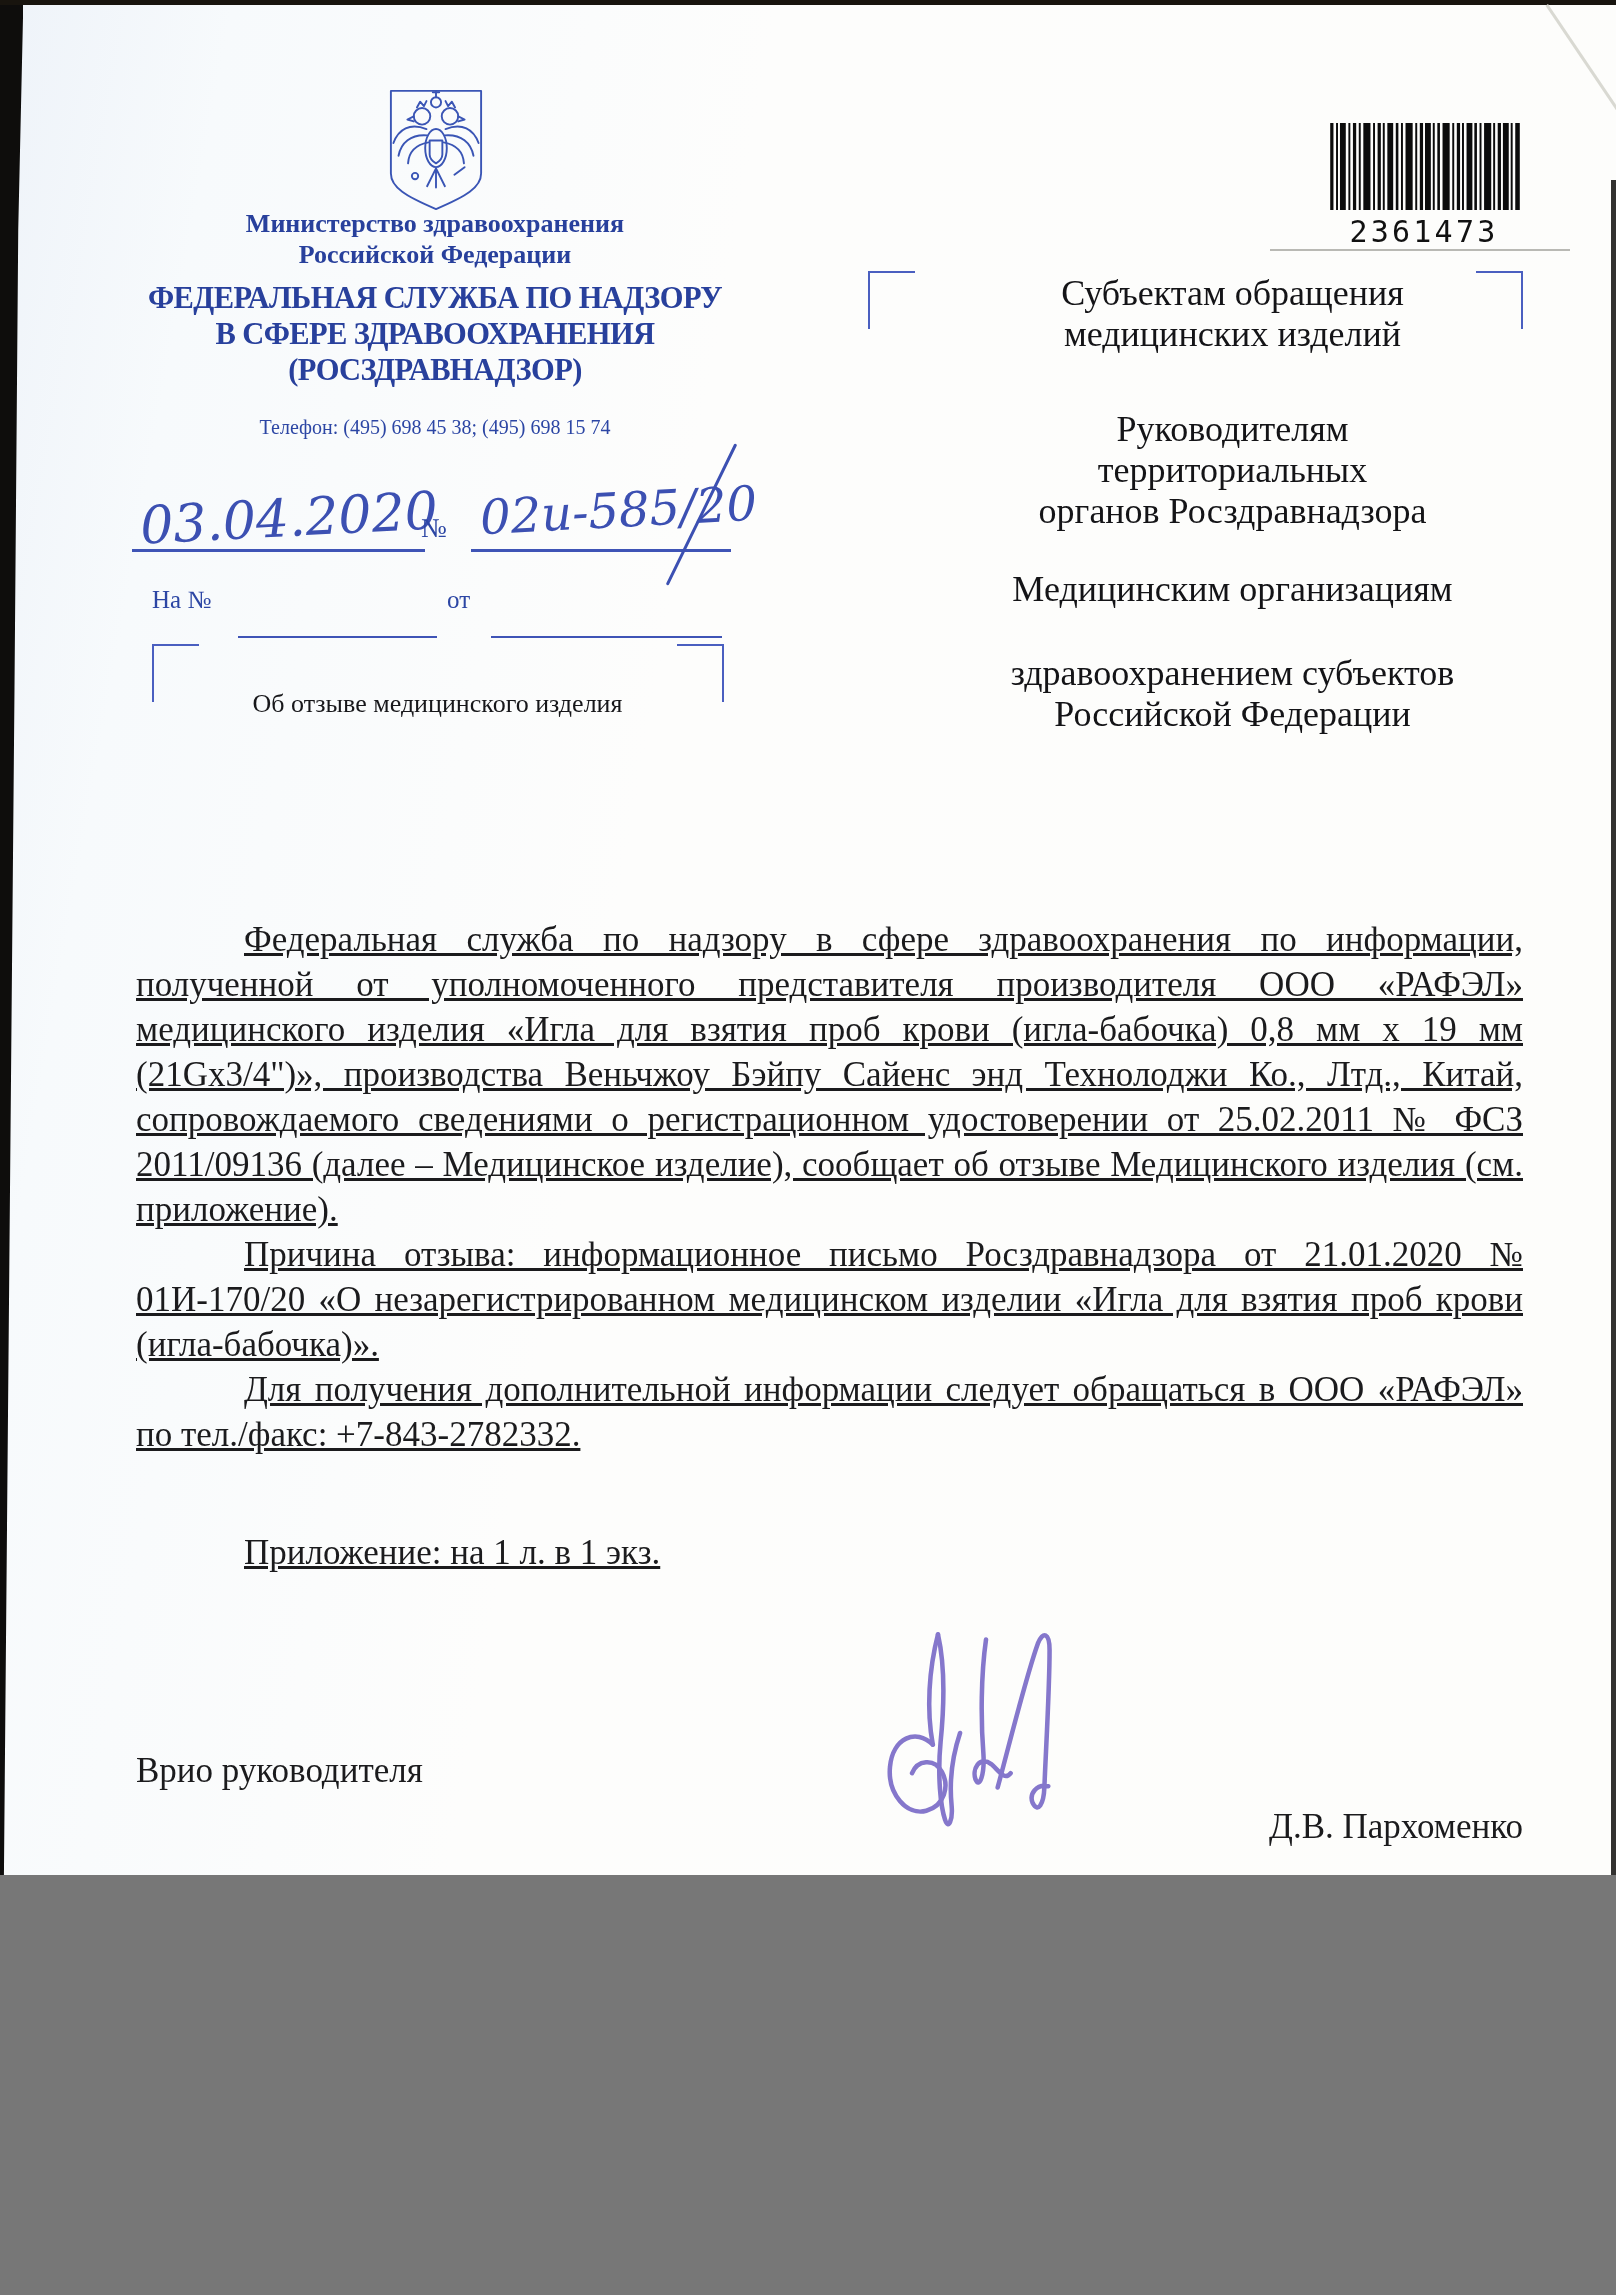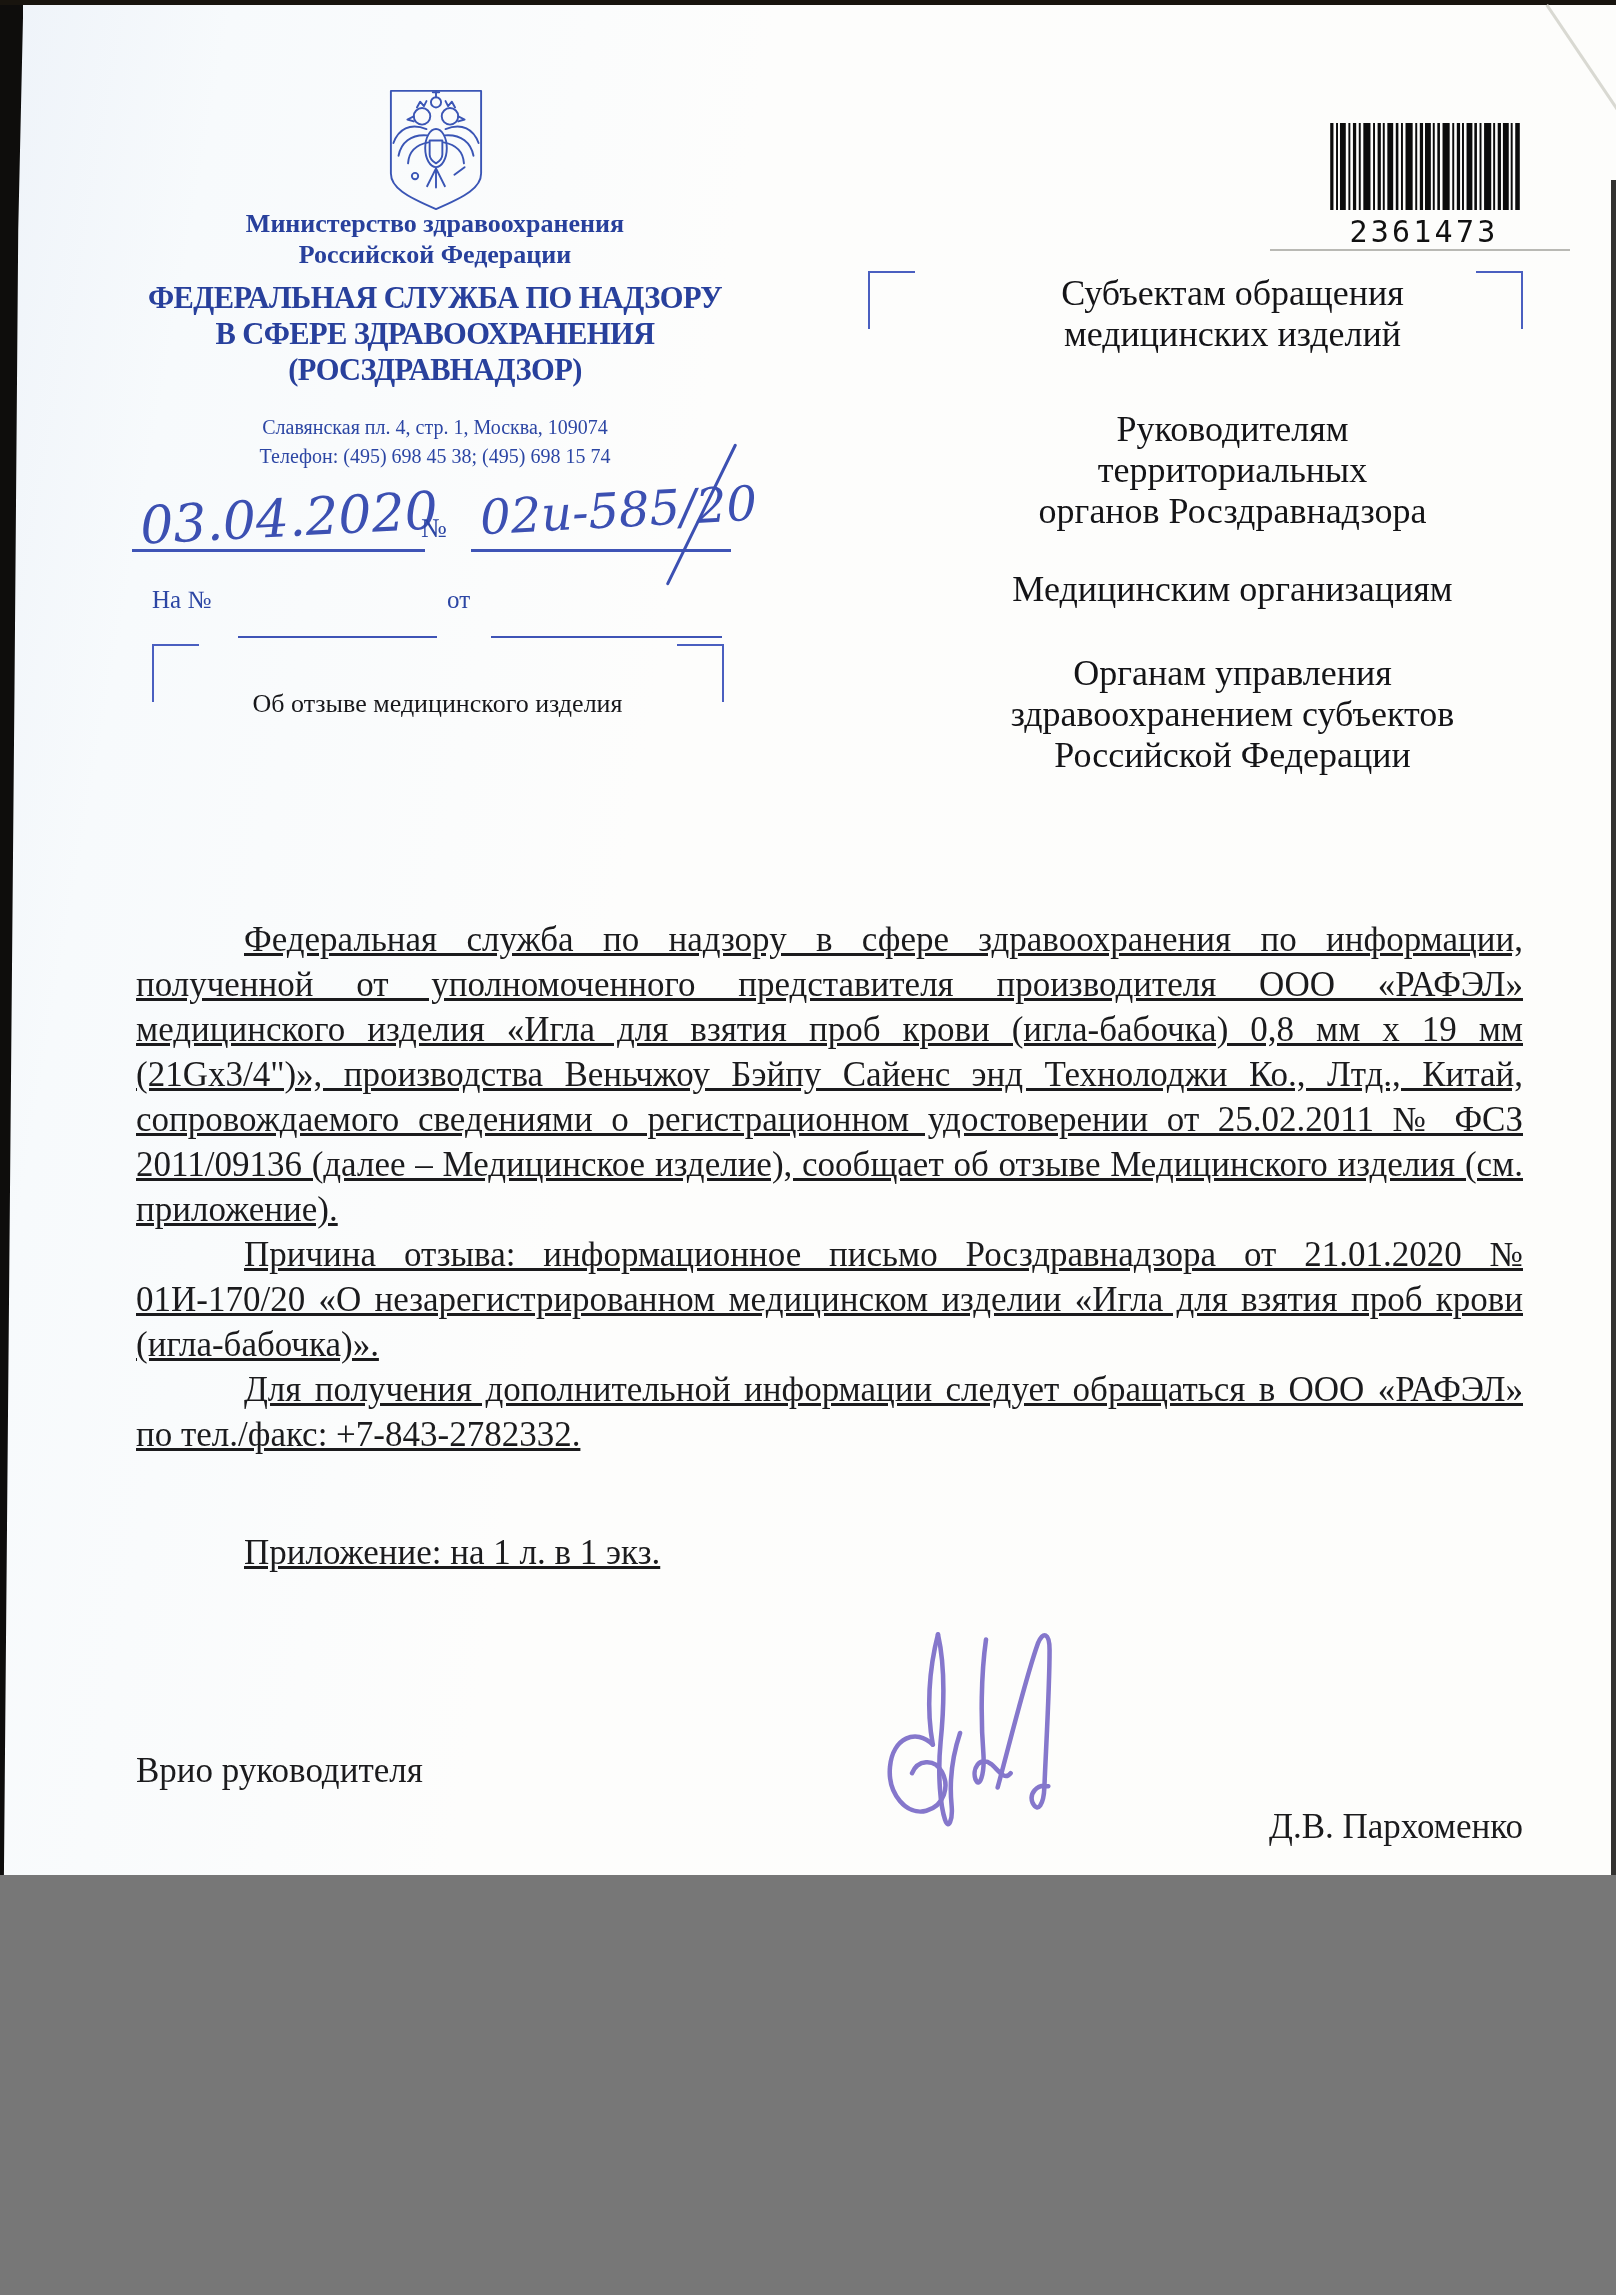--- a/index.html
+++ b/index.html
@@ -114,21 +114,20 @@
   <div class="abs ministry">
     <div>Министерство здравоохранения</div>
     <div>Российской Федерации</div>
   </div>
   <div class="abs service">
     <div>ФЕДЕРАЛЬНАЯ СЛУЖБА ПО НАДЗОРУ</div>
     <div>В СФЕРЕ ЗДРАВООХРАНЕНИЯ</div>
     <div>(РОСЗДРАВНАДЗОР)</div>
   </div>
   <div class="abs address">
-    <div>Славянская пл. 4, стр. 1, Москва, 109074</div>
     <div>Телефон: (495) 698 45 38; (495) 698 15 74</div>
   </div>
 
   <div class="abs barcode">
     <svg width="190" height="87" viewBox="0 0 292 134" fill="#0c0c0c">
       <rect x="0" width="5" height="134"></rect>
         <rect x="9" width="3" height="134"></rect>
         <rect x="15" width="9" height="134"></rect>
       <rect x="28" width="3" height="134"></rect>
         <rect x="35" width="5" height="134"></rect>
@@ -189,21 +188,20 @@
   </div>
   <div class="abs addr addr-g2">
     <div>Руководителям</div>
     <div>территориальных</div>
     <div>органов Росздравнадзора</div>
   </div>
   <div class="abs addr addr-g3">
     <div>Медицинским организациям</div>
   </div>
   <div class="abs addr addr-g4">
-    <div>Органам управления</div>
     <div>здравоохранением субъектов</div>
     <div>Российской Федерации</div>
   </div>
 
   <div class="abs body-text">
     <p class="para">Федеральная служба по надзору в сфере здравоохранения по информации, полученной от уполномоченного представителя производителя ООО «РАФЭЛ» медицинского изделия «Игла для взятия проб крови (игла-бабочка) 0,8 мм х 19 мм (21Gx3/4")», производства Веньчжоу Бэйпу Сайенс энд Технолоджи Ко., Лтд., Китай, сопровождаемого сведениями о регистрационном удостоверении от 25.02.2011 № ФСЗ 2011/09136 (далее – Медицинское изделие), сообщает об отзыве Медицинского изделия (см. приложение).</p>
     <p class="para">Причина отзыва: информационное письмо Росздравнадзора от 21.01.2020 № 01И-170/20 «О незарегистрированном медицинском изделии «Игла для взятия проб крови (игла-бабочка)».</p>
     <p class="para">Для получения дополнительной информации следует обращаться в ООО «РАФЭЛ» по тел./факс: +7-843-2782332.</p>
     <p class="attachment">Приложение: на 1 л. в 1 экз.</p>
   </div>

